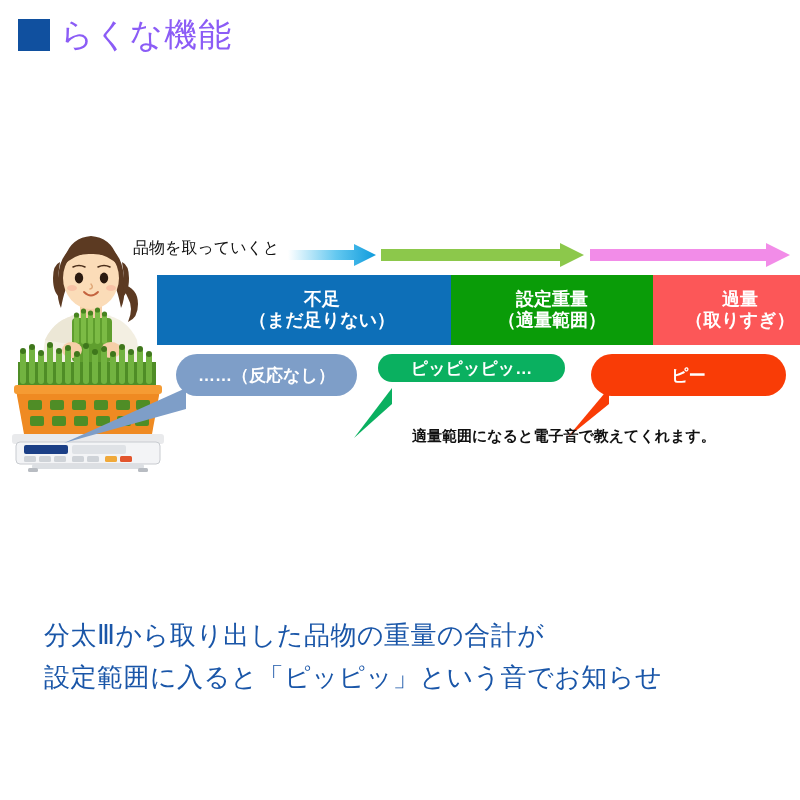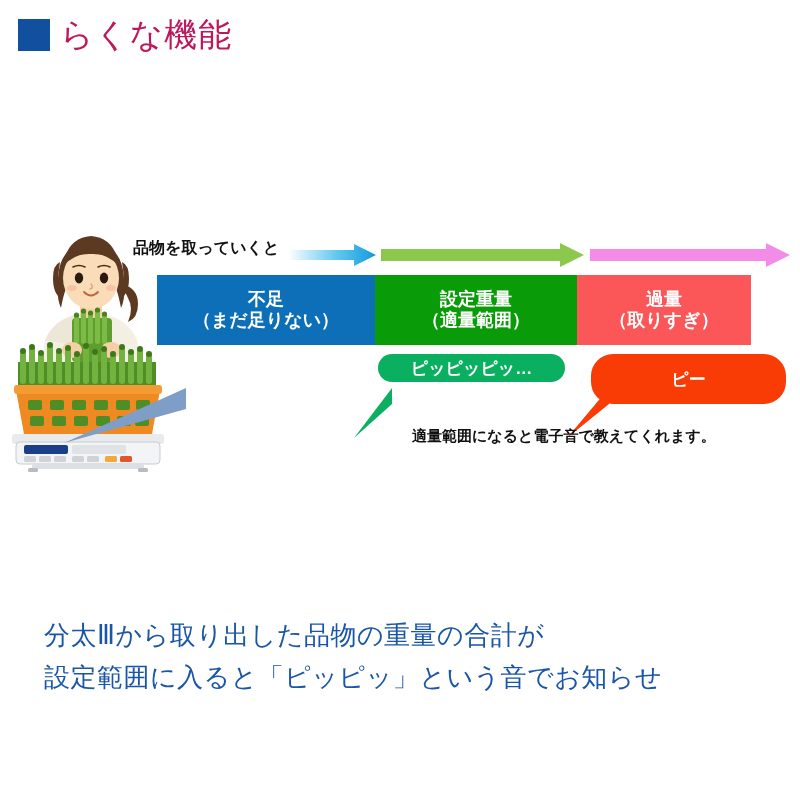--- a/index.html
+++ b/index.html
@@ -16,64 +16,64 @@
 
   
   .title-row{
     position:absolute;left:18px;top:18px;
     display:flex;align-items:center;gap:10px;
   }
   .title-square{
     width:32px;height:32px;background:#10509f;display:block;flex:none;
   }
   .title-text{
-    font-size:33px;color:#be185d;letter-spacing:1px;
+    font-size:33px;color:#8b5cf6;letter-spacing:1px;
     line-height:1;white-space:nowrap;font-weight:400;
   }
 
   
   .illus{position:absolute;left:10px;top:222px;width:160px;height:250px;}
   .illus svg{display:block;}
 
   
   .arrow-label{
     position:absolute;left:133px;top:238px;
-    font-size:16px;font-weight:bold;color:#111;white-space:nowrap;
+    font-size:16px;font-weight:normal;color:#111;white-space:nowrap;
     letter-spacing:0px;
   }
   .arrows{position:absolute;left:288px;top:241px;width:502px;height:28px;}
   .arrows svg{display:block;}
 
   
   .bar{
     position:absolute;left:157px;top:275px;width:633px;height:70px;
     display:flex;
   }
   .seg{
     flex:none;display:flex;flex-direction:column;align-items:center;
     justify-content:center;color:#fff;line-height:1.18;
   }
   .seg .l1{font-size:18px;font-weight:bold;}
   .seg .l2{font-size:18px;font-weight:bold;}
-  .seg-short{width:218px;}
+  .seg-short{width:258px;padding-left:36px;}
   .seg-mid{width:202px;}
   .seg-over{width:174px;}
 
   
   .bubble{
     position:absolute;border-radius:22px;display:flex;
     align-items:center;justify-content:center;
     color:#fff;font-size:17px;font-weight:bold;white-space:nowrap;
   }
   .tail{position:absolute;}
   .tail svg{display:block;}
 
   .bubble-none{left:176px;top:354px;width:181px;height:42px;}
   .bubble-ok{left:378px;top:354px;width:187px;height:28px;}
-  .bubble-over{left:591px;top:354px;width:195px;height:50px;text-align:center;}
+  .bubble-over{left:591px;top:354px;width:195px;height:42px;text-align:center;}
 
   
   .caption{
     position:absolute;left:412px;top:427px;
     font-size:15px;font-weight:bold;color:#111;white-space:nowrap;
   }
 
   
   .bottom{
     position:absolute;left:44px;top:614px;
@@ -271,20 +271,23 @@
     <svg width="40" height="52" viewBox="0 0 40 52" xmlns="http://www.w3.org/2000/svg">
       <path d="M40 0 L40 16 L2 50 Z" fill="#0ab060"></path>
     </svg>
   </div>
   <div class="tail" style="left:565px;top:388px;">
     <svg width="44" height="52" viewBox="0 0 44 52" xmlns="http://www.w3.org/2000/svg">
       <path d="M44 0 L44 16 L2 50 Z" fill="#f93c06"></path>
     </svg>
   </div>
 
+  <div class="bubble bubble-none" style="background:#7e9ec8">
+    <span>……（反応なし）</span>
+  </div>
   <div class="bubble bubble-ok" style="background:#0ab060">
     <span>ピッピッピッ…</span>
   </div>
   <div class="bubble bubble-over" style="background:#f93c06">
     <span>ピー</span>
   </div>
 
   <div class="caption">適量範囲になると電子音で教えてくれます。</div>
 
   <div class="bottom">

